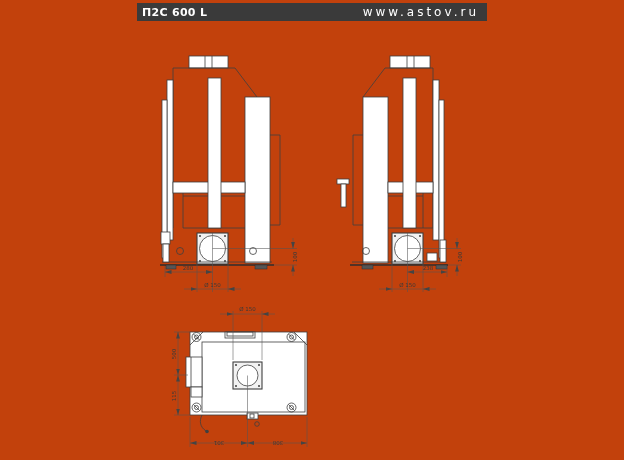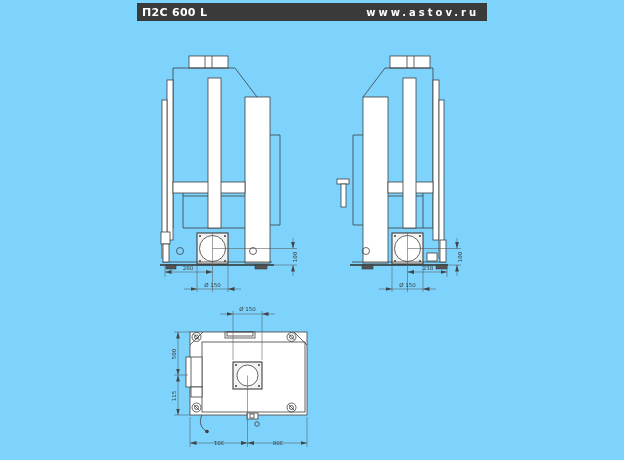--- a/index.html
+++ b/index.html
@@ -1,22 +1,22 @@
 <!DOCTYPE html>
 <html><head>
 <meta charset="utf-8">
 <style>
   html,body{margin:0;padding:0;background:#fff;}
-  #canvas{position:relative;width:624px;height:460px;background:#7dd3fc;overflow:hidden;
+  #canvas{position:relative;width:624px;height:460px;background:#c2410c;overflow:hidden;
           font-family:"DejaVu Sans","Liberation Sans",sans-serif;}
   #hdr{position:absolute;left:137px;top:3px;width:350px;height:18px;background:#3a3a3a;
        display:flex;align-items:center;justify-content:space-between;box-sizing:border-box;
        padding:0 8px 0 5px;}
   #hdr .model{color:#fff;font-size:11px;font-weight:bold;letter-spacing:.3px;white-space:nowrap;}
-  #hdr .site{color:#fff;font-size:10px;font-weight:bold;letter-spacing:3px;white-space:nowrap;}
+  #hdr .site{color:#fff;font-size:12px;font-weight:normal;letter-spacing:3px;white-space:nowrap;}
   svg{position:absolute;left:0;top:0;}
   svg text{font-family:"DejaVu Sans","Liberation Sans",sans-serif;font-size:5.5px;fill:#3a3a3a;}
   .ln{stroke:#3f3f3f;stroke-width:.8;fill:none;}
   .lnw{stroke:#3f3f3f;stroke-width:.8;fill:#ffffff;}
   .lng{stroke:#3f3f3f;stroke-width:1.1;fill:#f2f2f2;}
   .thk{stroke:#2e2e2e;stroke-width:1.6;fill:none;}
   .dim{stroke:#555;stroke-width:.55;fill:none;}
   .foot{fill:#555;stroke:#2e2e2e;stroke-width:.5;}
   .dot{fill:#3f3f3f;}
 </style>

